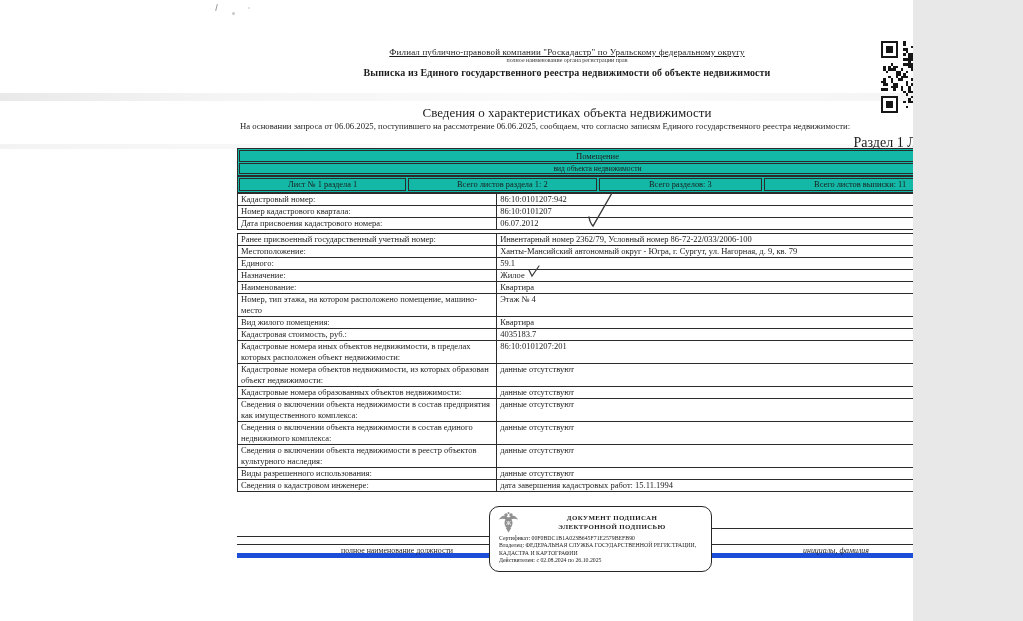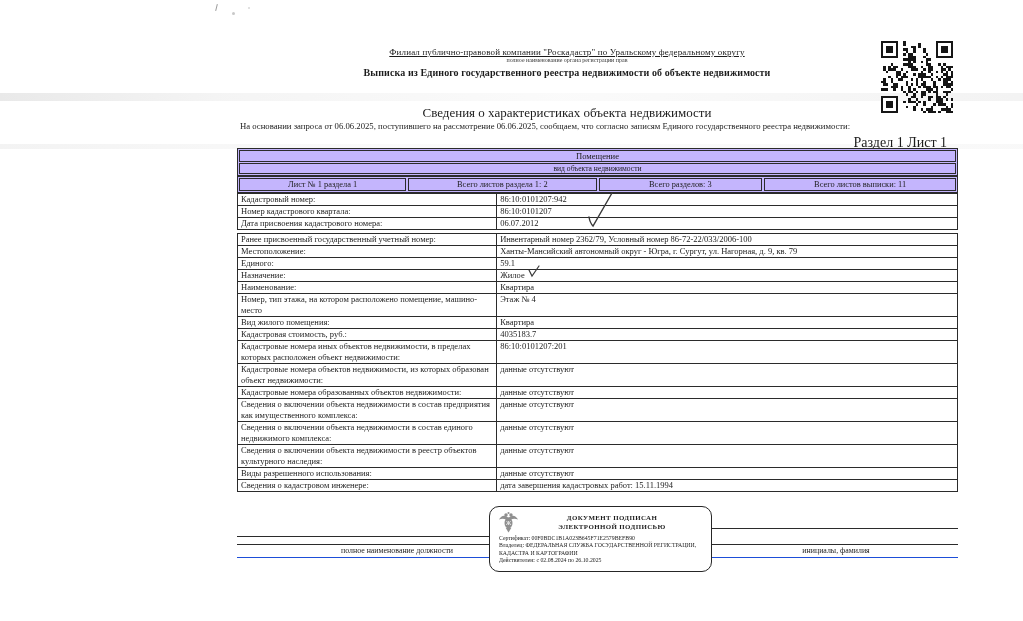--- a/index.html
+++ b/index.html
@@ -1,17 +1,17 @@
 <!DOCTYPE html>
 <html><head>
 <meta charset="utf-8">
 <style>
   html,body{margin:0;padding:0;background:#e8e8e8;}
-  .page{position:relative;width:1023px;height:621px;background:#ffffff;overflow:hidden;
-        font-family:"Liberation Serif","DejaVu Serif",serif;color:#1c1c1c;}
+  .page{position:relative;width:883px;height:621px;background:#ffffff;overflow:hidden;
+        font-family:"Liberation Serif","DejaVu Serif",serif;color:#1c1c1c;padding-left:30px;}
   
   .band{position:absolute;left:0;width:1023px;pointer-events:none;}
   .band1{top:93px;height:8px;background:linear-gradient(to right,#d7d7d7 0%,#ececec 22%,#f7f7f7 55%,#e9e9e9 100%);opacity:.55;}
   .band2{top:144px;height:5px;background:linear-gradient(to right,#e7e7e7,#f6f6f6 40%,#f2f2f2);opacity:.5;}
   .mark{position:absolute;background:#9a9a9a;}
   .mark1{left:216px;top:4px;width:1px;height:7px;transform:rotate(14deg);}
   .mark2{left:232px;top:12px;width:3px;height:3px;border-radius:50%;opacity:.55;}
   .mark3{left:248px;top:7px;width:2px;height:2px;border-radius:50%;opacity:.4;}
 
   .header-block{position:absolute;left:190px;top:47px;width:754px;text-align:center;}
@@ -20,21 +20,21 @@
   .doc-title{font-size:10px;font-weight:600;margin-top:3px;letter-spacing:.1px;}
 
   .qr{position:absolute;left:881px;top:41px;width:72px;height:72px;}
   .qr svg{width:100%;height:100%;}
 
   .section-title{position:absolute;left:190px;top:105px;width:754px;text-align:center;font-size:13px;}
   .basis-line{position:absolute;left:240px;top:121px;font-size:8.7px;white-space:nowrap;}
   .razdel{position:absolute;left:182px;top:135px;width:765px;text-align:right;font-size:14px;}
 
   
-  .box-table{position:absolute;left:237px;width:721px;border:1px solid #2b2b2b;padding:1px;box-sizing:border-box;background:#c4b5fd;}
+  .box-table{position:absolute;left:237px;width:721px;border:1px solid #2b2b2b;padding:1px;box-sizing:border-box;background:#14b8a6;}
   .t-object{top:148px;}
   .t-object .box-row{border:1px solid #2b2b2b;text-align:center;}
   .t-object .row-kind{font-size:8.6px;line-height:10px;margin-bottom:1px;}
   .t-object .row-kind-caption{font-size:7.6px;line-height:9px;}
   .t-sheets{top:176px;display:block;}
   .sheets-inner{display:flex;}
   .box-cell{border:1px solid #2b2b2b;text-align:center;font-size:8.4px;line-height:11px;margin-right:2px;}
   .box-cell:last-child{margin-right:0;}
   .bc1{width:23.5%;} .bc2{width:26.5%;} .bc3{width:23%;} .bc4{width:27%;}
 
@@ -47,23 +47,23 @@
 
   
   .tick{position:absolute;z-index:3;}
   .tick-big{left:584px;top:190px;}
   .tick-small{left:527px;top:265px;}
 
   
   .hline{position:absolute;height:0;border-top:1px solid #2b2b2b;}
   .line-mid-left{left:237px;top:536px;width:256px;}
   .line-mid-right{left:708px;top:528px;width:250px;}
-  .sig-row{position:absolute;left:237px;top:544px;width:721px;height:14px;border-top:1px solid #2b2b2b;border-bottom:1px solid #1d4ed8;box-sizing:border-box;}
+  .sig-row{position:absolute;left:237px;top:544px;width:721px;height:14px;border-top:1px solid #2b2b2b;border-bottom:5px solid #1d4ed8;box-sizing:border-box;}
   .sig-left{position:absolute;left:0;top:1px;width:320px;text-align:center;font-size:7.9px;}
-  .sig-right{position:absolute;left:477px;top:1px;width:244px;text-align:center;font-size:7.9px;}
+  .sig-right{position:absolute;left:477px;top:1px;width:244px;text-align:center;font-size:7.9px;font-style:italic;}
 
   .stamp{position:absolute;left:489px;top:506px;width:223px;height:66px;background:#fff;
          border:1.6px solid #262626;border-radius:10px;box-sizing:border-box;z-index:5;}
   .stamp-top{display:flex;align-items:center;padding:3px 7px 1px 7px;}
   .stamp-emblem{width:23px;height:23px;flex:0 0 23px;}
   .stamp-titles{flex:1;text-align:center;font-size:6.9px;font-weight:bold;line-height:9px;letter-spacing:.4px;}
   .stamp-meta{padding:1px 9px 0 9px;font-size:5.8px;line-height:7.4px;color:#222;}
 </style>
 </head>
 <body>

